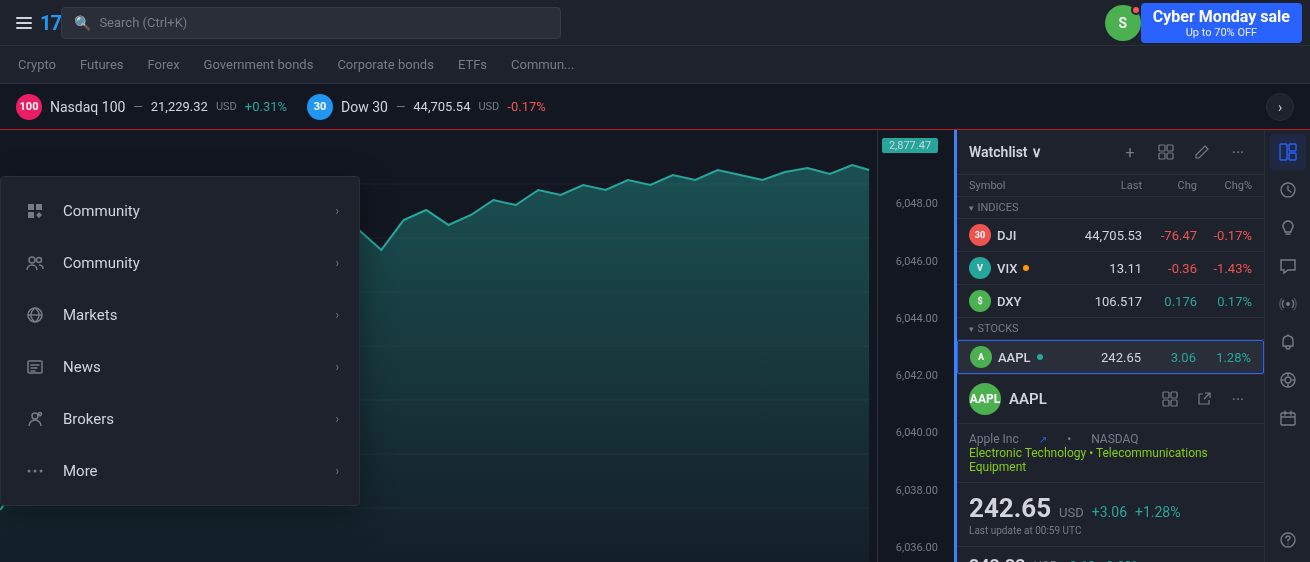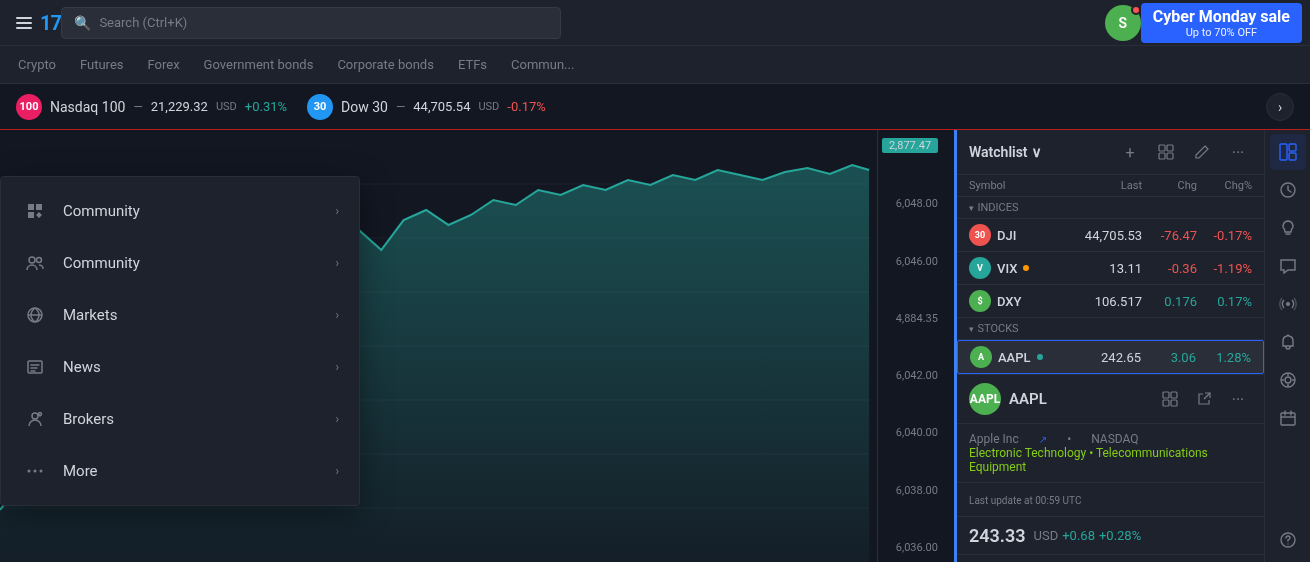--- a/index.html
+++ b/index.html
@@ -599,21 +599,21 @@
       <path d="M0,380 L20,350 L40,320 L60,280 L80,310 L100,290 L120,300 L140,260 L160,230 L180,250 L200,220 L220,200 L240,180 L260,170 L280,130 L300,110 L320,100 L340,120 L360,90 L380,80 L400,95 L420,85 L440,70 L460,75 L480,60 L500,65 L520,55 L540,60 L560,50 L580,55 L600,45 L620,50 L640,40 L660,45 L680,50 L700,42 L720,38 L740,44 L760,35 L775,40 L775,432 L0,432 Z" fill="url(#chartGrad)"></path>
 
       <path d="M0,380 L20,350 L40,320 L60,280 L80,310 L100,290 L120,300 L140,260 L160,230 L180,250 L200,220 L220,200 L240,180 L260,170 L280,130 L300,110 L320,100 L340,120 L360,90 L380,80 L400,95 L420,85 L440,70 L460,75 L480,60 L500,65 L520,55 L540,60 L560,50 L580,55 L600,45 L620,50 L640,40 L660,45 L680,50 L700,42 L720,38 L740,44 L760,35 L775,40" fill="none" stroke="#26a69a" stroke-width="2"></path>
     </svg>
 
     
     <div class="price-labels">
       <div class="price-label highlighted">2,877.47</div>
       <div class="price-label">6,048.00</div>
       <div class="price-label">6,046.00</div>
-      <div class="price-label">4,884.35</div>
+      <div class="price-label">6,044.00</div>
       <div class="price-label">6,042.00</div>
       <div class="price-label">6,040.00</div>
       <div class="price-label">6,038.00</div>
       <div class="price-label">6,036.00</div>
     </div>
   </div>
 
   <div class="right-sidebar">
 
     <div class="watchlist-header">
@@ -664,21 +664,21 @@
     </div>
 
     <div class="watchlist-row">
       <div class="row-symbol">
         <div class="symbol-circle circle-vix">V</div>
         <span class="symbol-name">VIX</span>
         <span class="symbol-dot dot-orange"></span>
       </div>
       <span class="row-last">13.11</span>
       <span class="row-chg negative">-0.36</span>
-      <span class="row-chgpct negative">-1.19%</span>
+      <span class="row-chgpct negative">-1.43%</span>
     </div>
 
     <div class="watchlist-row">
       <div class="row-symbol">
         <div class="symbol-circle circle-dxy">$</div>
         <span class="symbol-name">DXY</span>
       </div>
       <span class="row-last">106.517</span>
       <span class="row-chg positive">0.176</span>
       <span class="row-chgpct positive">0.17%</span>
@@ -730,20 +730,26 @@
         <div class="stock-exchange">
           <span>Apple Inc</span>
           <span class="link-icon">↗</span>
           <span>•</span>
           <span>NASDAQ</span>
         </div>
         <div class="stock-category">Electronic Technology • Telecommunications Equipment</div>
       </div>
 
       <div class="stock-price-section">
+        <div>
+          <span class="main-price">242.65</span>
+          <span class="price-unit">USD</span>
+          <span class="price-change positive">+3.06</span>
+          <span class="price-change positive">+1.28%</span>
+        </div>
         <div class="last-update">Last update at 00:59 UTC</div>
       </div>
 
       <div class="premarket-section">
         <div class="premarket-row">
           <span class="premarket-price">243.33</span>
           <span class="price-unit">USD</span>
           <span class="premarket-change">+0.68</span>
           <span class="premarket-change">+0.28%</span>
         </div>

